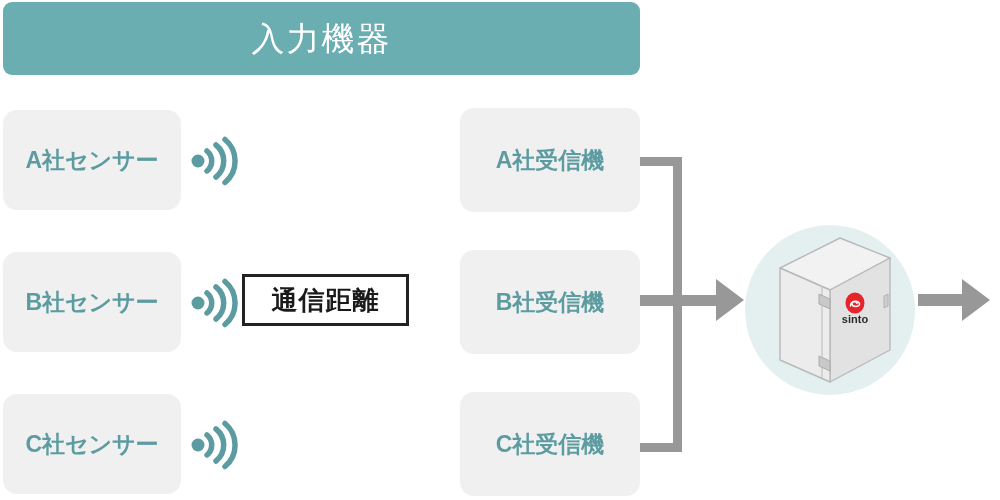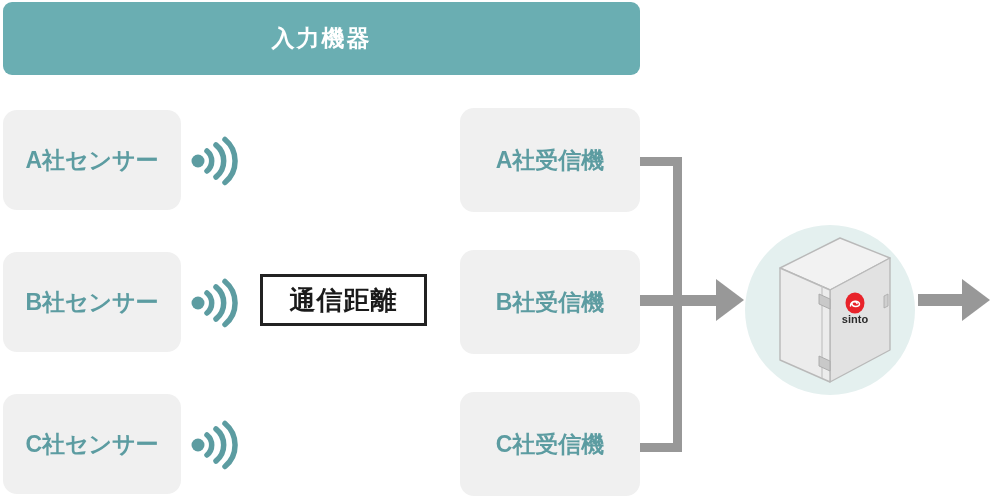--- a/index.html
+++ b/index.html
@@ -24,22 +24,22 @@
     width: 637px;
     height: 73px;
     background: #6aaeb2;
     border-radius: 9px;
     display: flex;
     align-items: center;
     justify-content: center;
   }
   .header-title {
     color: #ffffff;
-    font-size: 23px;
-    font-weight: bold;
+    font-size: 33px;
+    font-weight: normal;
     letter-spacing: 2px;
     line-height: 1;
   }
 
   
   .node-box {
     position: absolute;
     background: #f0f0f0;
     border-radius: 14px;
     display: flex;
@@ -71,21 +71,21 @@
     width: 56px;
     height: 56px;
   }
   .wifi-a { top: 133px; }
   .wifi-b { top: 275px; }
   .wifi-c { top: 417px; }
 
   
   .distance-label {
     position: absolute;
-    left: 260px;
+    left: 242px;
     top: 274px;
     width: 167px;
     height: 52px;
     background: #ffffff;
     border: 3px solid #222222;
     box-sizing: border-box;
     display: flex;
     align-items: center;
     justify-content: center;
     color: #1a1a1a;

